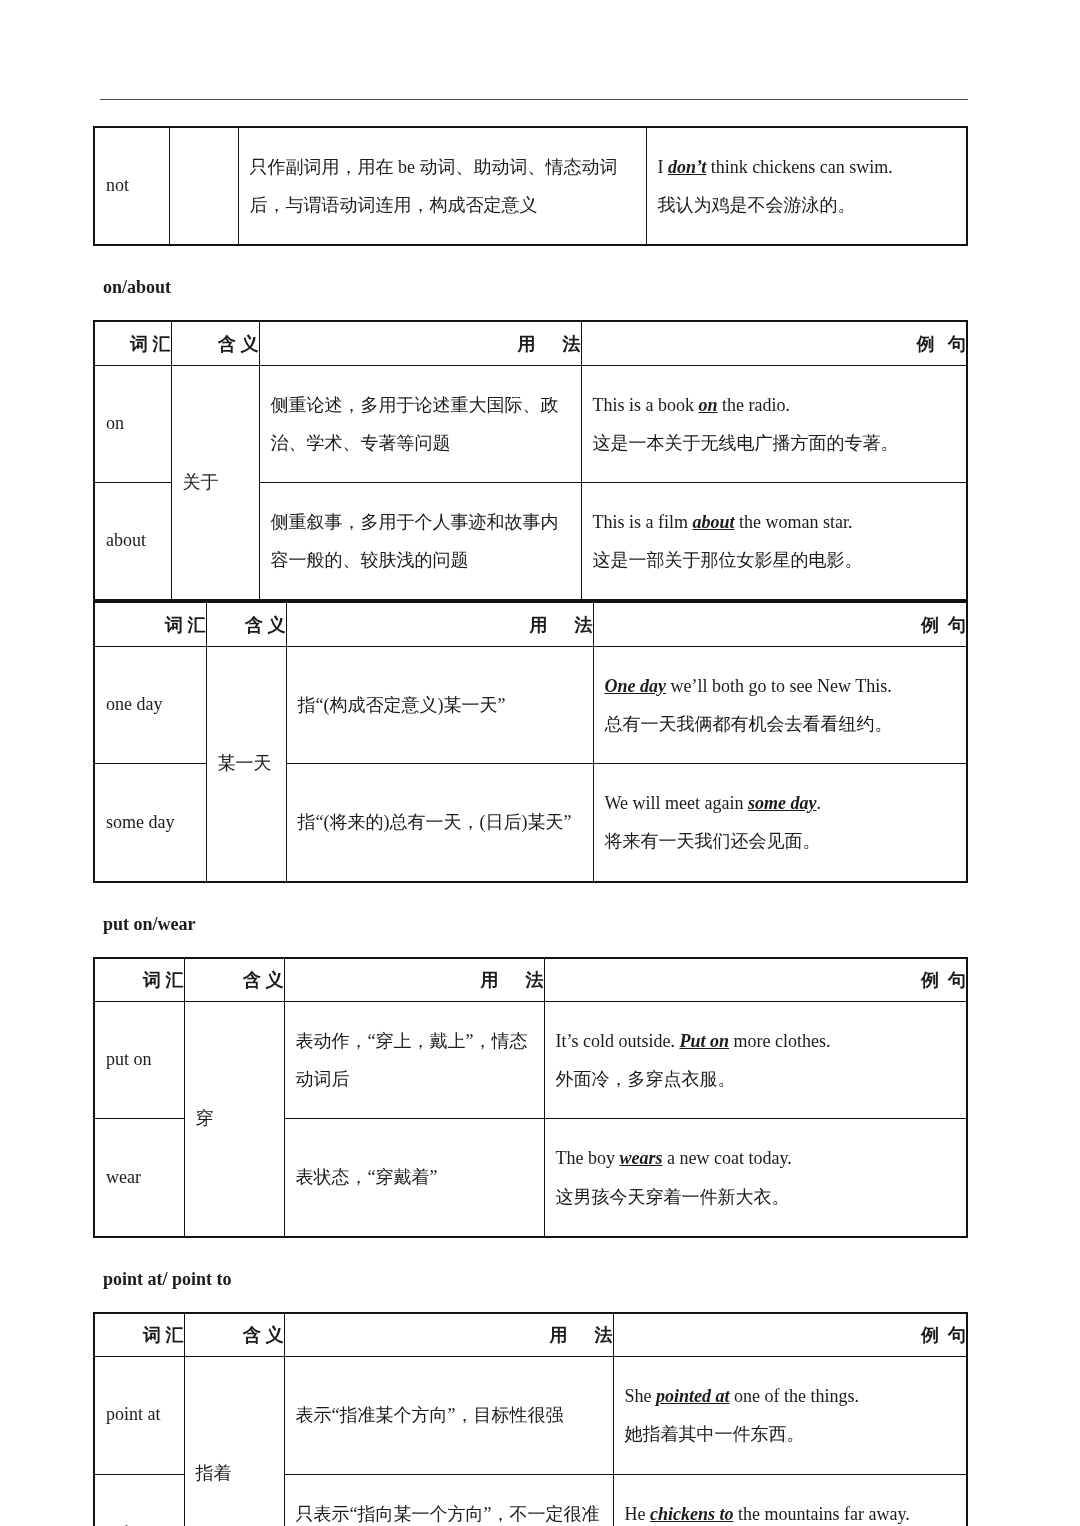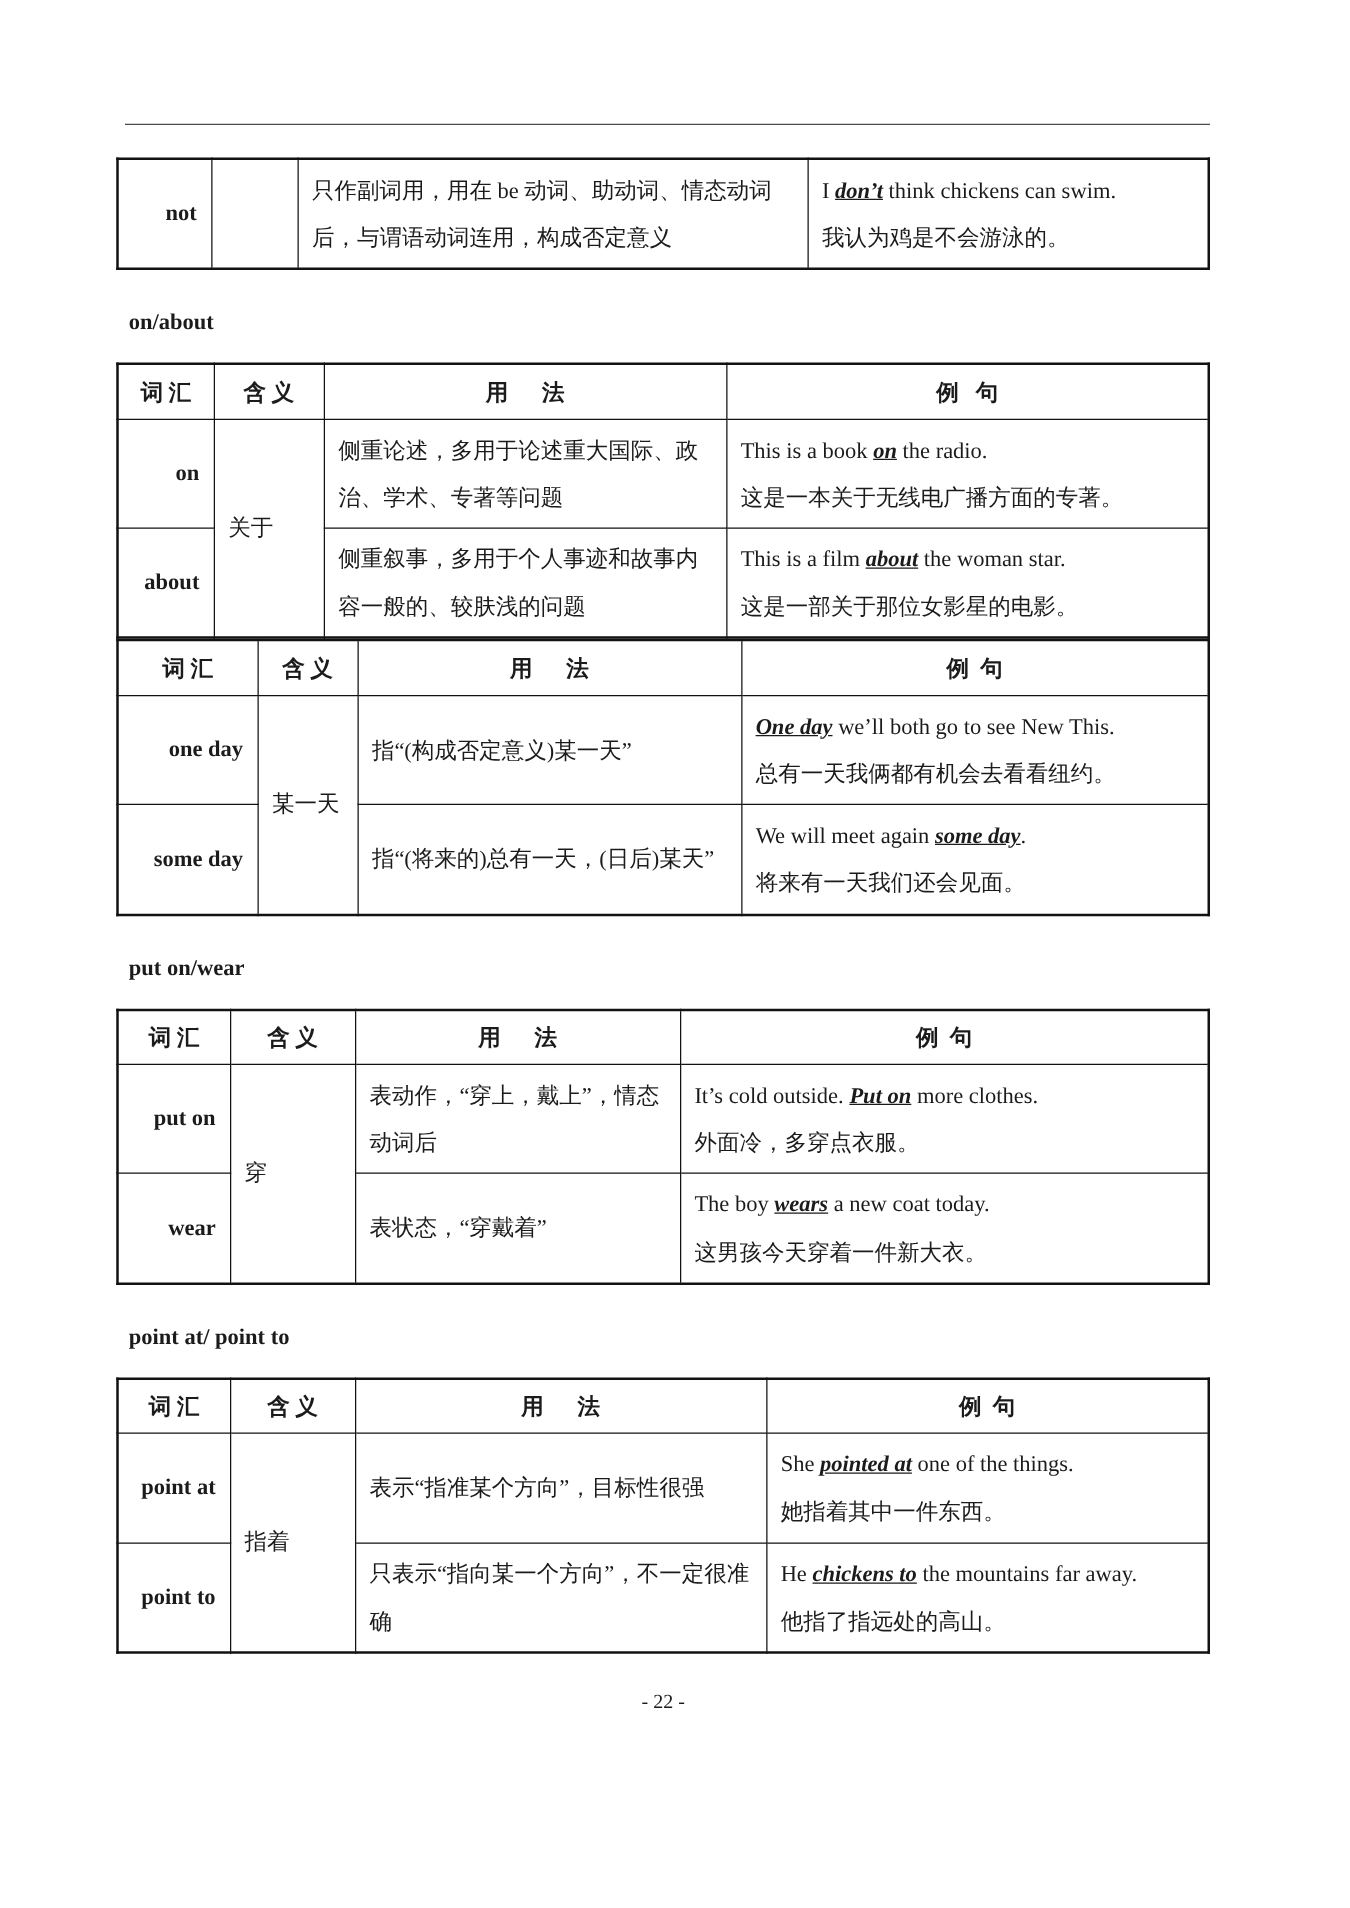--- a/index.html
+++ b/index.html
@@ -23,33 +23,33 @@
   }
   table.vocab-table {
     width: 100%;
     border-collapse: collapse;
     table-layout: fixed;
     border: 2px solid #121212;
   }
   .vocab-table th, .vocab-table td {
     border: 1.5px solid #121212;
     font-size: 18px;
-    padding: 5px 11px;
+    padding: 20px 11px;
   }
   .vocab-table th {
     font-weight: bold;
-    text-align: center;
+    text-align: right;
     vertical-align: middle;
     white-space: pre;
     height: 44px;
     padding: 2px 0;
   }
   .word-cell {
-    font-weight: bold;
-    text-align: right;
+    font-weight: normal;
+    text-align: left;
     vertical-align: middle;
     line-height: 2.1;
   }
   .meaning-cell {
     text-align: left;
     vertical-align: middle;
     line-height: 2.1;
   }
   .usage-cell {
     text-align: left;

